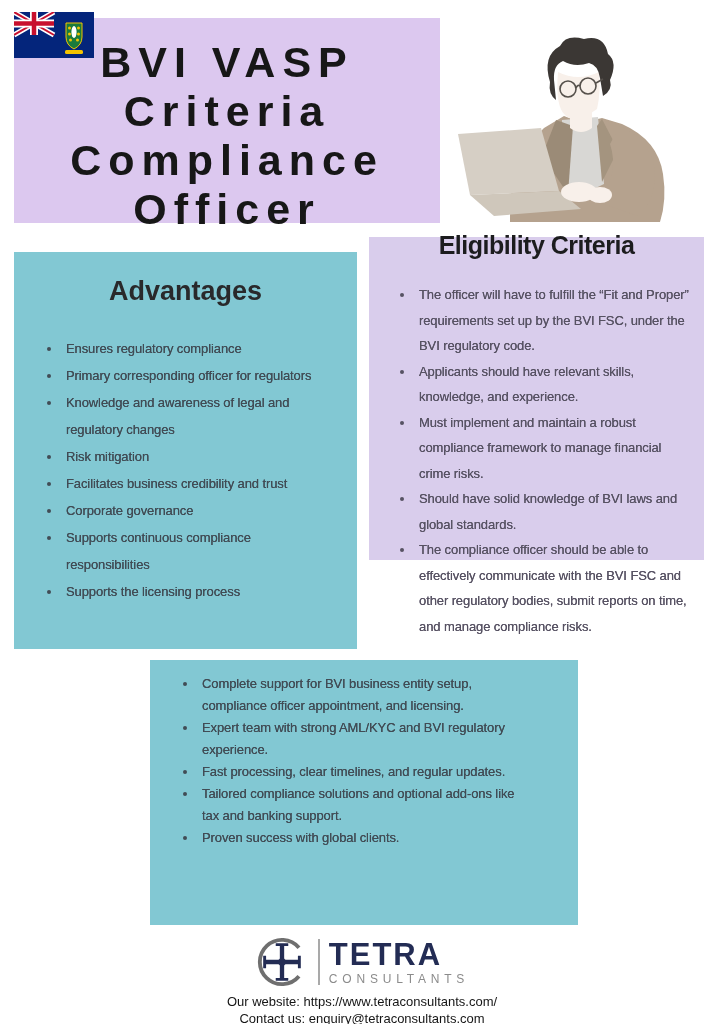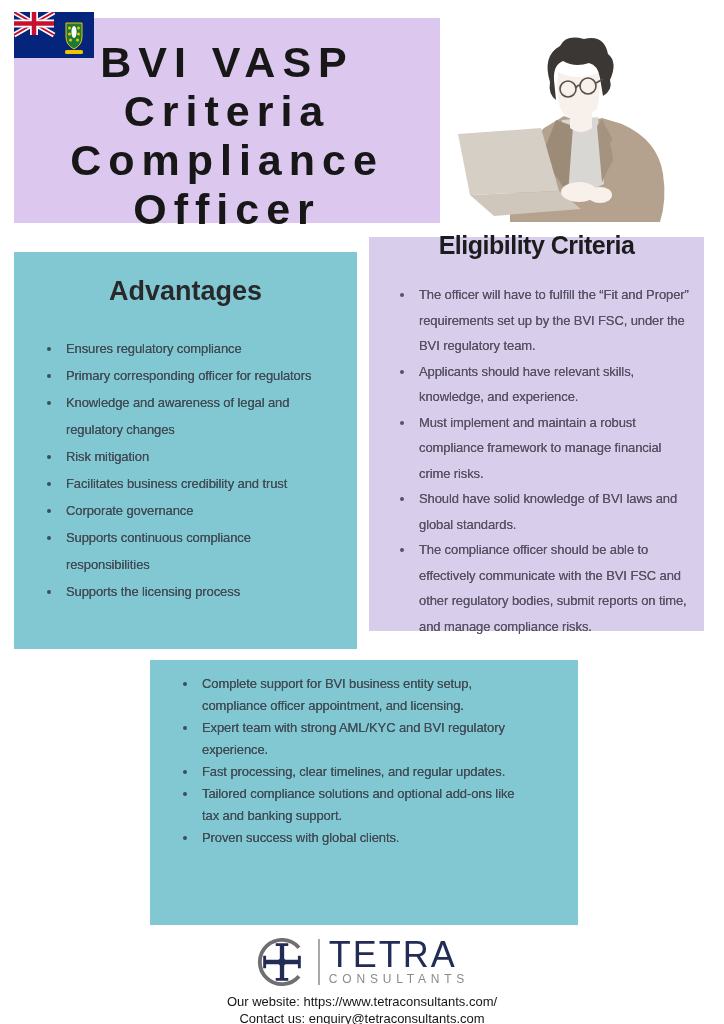--- a/index.html
+++ b/index.html
@@ -35,21 +35,21 @@
     background:#82c8d3;
   }
   .adv-box h2 { margin:24px 0 0 0; font-size:27px; color:#29292b; }
   .adv-box ul {
     margin:28px 0 0 0; padding:0 35px 0 48px;
     font-size:13px; line-height:27px; letter-spacing:-0.1px;
     color:#414c55; text-shadow:0 0 0.6px #414c55;
   }
 
   .eli-box {
-    position:absolute; left:369px; top:237px; width:335px; height:394px;
+    position:absolute; left:369px; top:237px; width:335px; height:323px;
     background:#d9cdec;
   }
   .eli-box h2 {
     margin:-6px 0 0 0; font-size:25px; color:#1c1c1e; letter-spacing:-0.5px;
   }
   .eli-box ul {
     margin:22px 0 0 0; padding:0 12px 0 46px;
     font-size:13px; line-height:25.5px; letter-spacing:-0.1px;
     color:#575263; text-shadow:0 0 0.6px #575263;
   }
@@ -67,21 +67,21 @@
   }
 
   
   .footer { position:absolute; left:0; top:934px; width:724px; text-align:center; }
   .logo-row {
     display:flex; justify-content:center; align-items:center; gap:9px; height:56px;
   }
   .logo-divider { width:2px; height:46px; background:#a9a9a9; }
   .logo-text { text-align:left; }
   .logo-primary {
-    font-size:36px; font-weight:400; color:#232c54;
+    font-size:31px; font-weight:700; color:#232c54;
     letter-spacing:2px; line-height:31px;
   }
   .logo-secondary {
     font-size:12px; color:#8b8b8b; letter-spacing:4.8px; margin-top:2px;
   }
   .footer-line { font-size:13px; color:#151515; line-height:17px; }
   .footer-line.first { margin-top:3px; }
 </style>
 </head>
 <body>
@@ -160,21 +160,21 @@
         <li>Facilitates business credibility and trust</li>
         <li>Corporate governance</li>
         <li>Supports continuous compliance responsibilities</li>
         <li>Supports the licensing process</li>
       </ul>
   </section>
 
   <section class="box eli-box">
     <h2>Eligibility Criteria</h2>
     <ul>
-        <li>The officer will have to fulfill the “Fit and Proper” requirements set up by the BVI FSC, under the BVI regulatory team.</li>
+        <li>The officer will have to fulfill the “Fit and Proper” requirements set up by the BVI FSC, under the BVI regulatory code.</li>
         <li>Applicants should have relevant skills, knowledge, and experience.</li>
         <li>Must implement and maintain a robust compliance framework to manage financial crime risks.</li>
         <li>Should have solid knowledge of BVI laws and global standards.</li>
         <li>The compliance officer should be able to effectively communicate with the BVI FSC and other regulatory bodies, submit reports on time, and manage compliance risks.</li>
       </ul>
   </section>
 
   <section class="box why-box">
     <ul>
         <li>Complete support for BVI business entity setup, compliance officer appointment, and licensing.</li>

